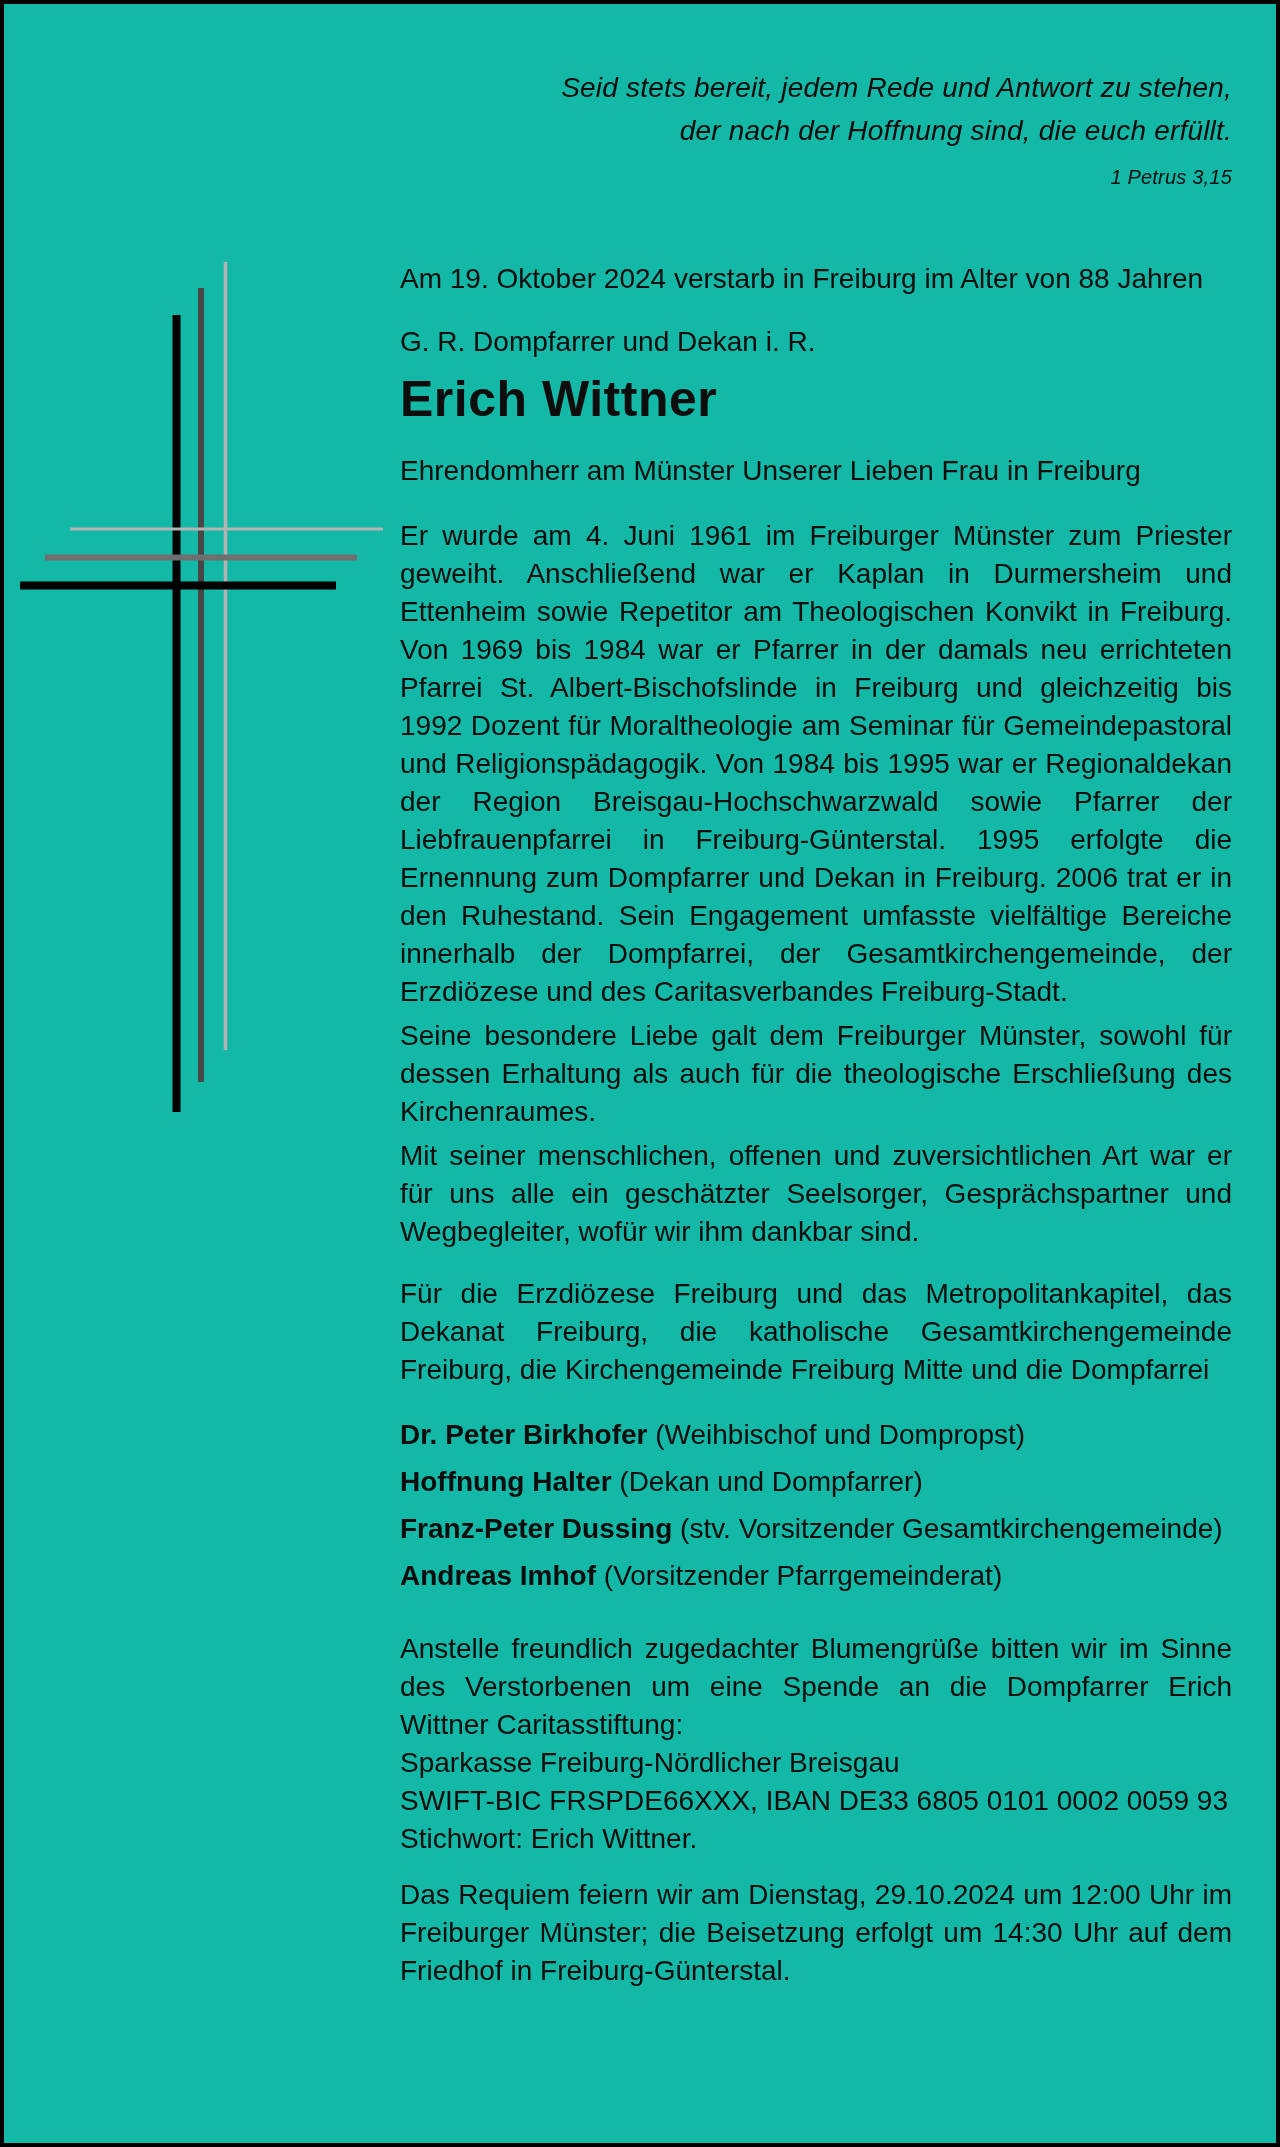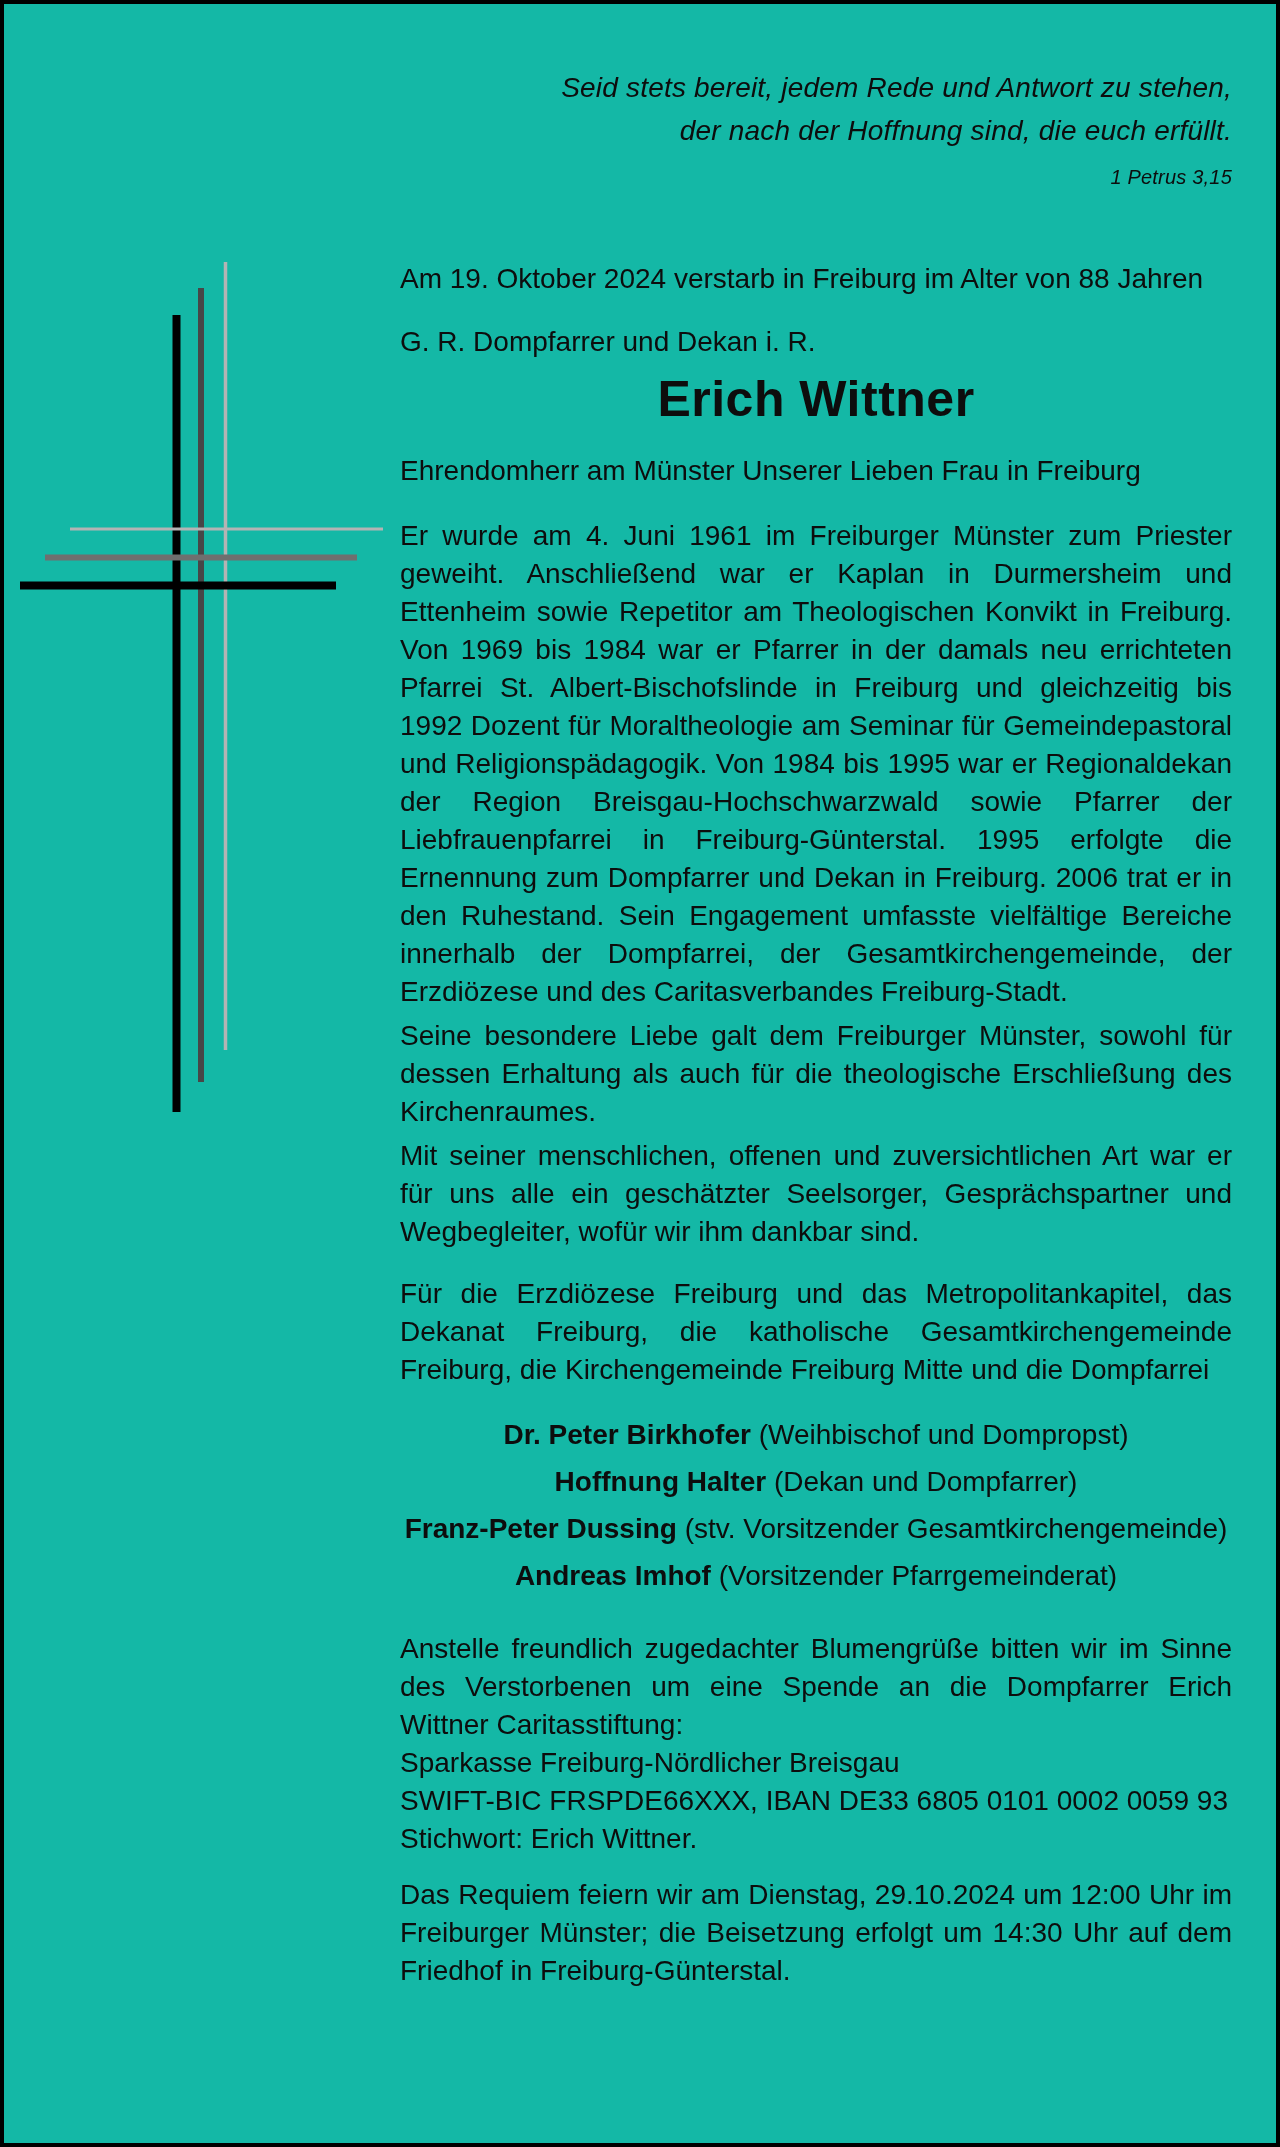--- a/index.html
+++ b/index.html
@@ -58,21 +58,20 @@
     margin-top: 25px;
     font-size: 28px;
     line-height: 38px;
   }
   .deceased-name {
     margin: 8px 0 0 0;
     font-size: 50px;
     line-height: 60px;
     font-weight: bold;
     letter-spacing: 0.5px;
-    text-align: center;
   }
   .honor-line {
     margin-top: 23px;
     font-size: 28px;
     line-height: 38px;
   }
   .bio {
     margin: 0 0 6px 0;
     font-size: 28px;
     line-height: 38px;
@@ -82,21 +81,20 @@
     margin-top: 27px;
   }
   .mourners-intro {
     margin: 24px 0 0 0;
     font-size: 28px;
     line-height: 38px;
     text-align: justify;
   }
   .signatories {
     margin-top: 27px;
-    text-align: center;
   }
   .signatory {
     font-size: 28px;
     line-height: 38px;
     margin-bottom: 9px;
   }
   .sig-name {
     font-weight: bold;
   }
   .donation-intro {

